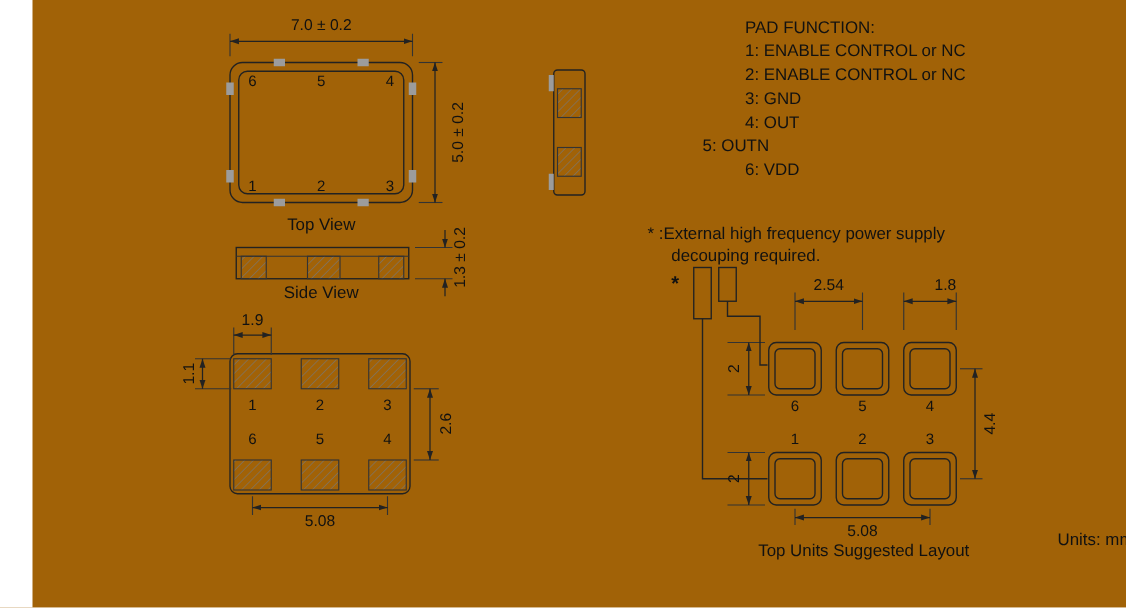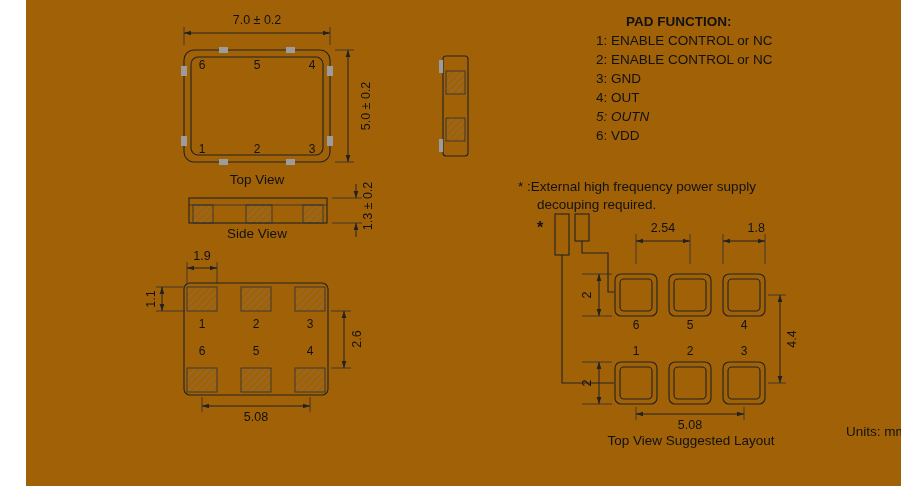--- a/index.html
+++ b/index.html
@@ -181,41 +181,41 @@
   <div class="txt vt dimtxt" style="left:125px; top:299px;">1.1</div>
   <div class="txt vt dimtxt" style="left:331px; top:339px;">2.6</div>
   <div class="txt pin" style="left:163px; top:317px;">1</div>
   <div class="txt pin" style="left:217px; top:317px;">2</div>
   <div class="txt pin" style="left:271px; top:317px;">3</div>
   <div class="txt pin" style="left:163px; top:344px;">6</div>
   <div class="txt pin" style="left:217px; top:344px;">5</div>
   <div class="txt pin" style="left:271px; top:344px;">4</div>
   <div class="txt hc dimtxt" style="left:195px; top:410px; width:70px;">5.08</div>
 
-  <div class="txt list" style="left:600px; top:14px;font-weight:bold;">PAD FUNCTION:</div>
+  <div class="txt list" style="left:570px; top:14px;">PAD FUNCTION:</div>
   <div class="txt list" style="left:570px; top:33px;">1: ENABLE CONTROL or NC</div>
   <div class="txt list" style="left:570px; top:52px;">2: ENABLE CONTROL or NC</div>
   <div class="txt list" style="left:570px; top:71px;">3: GND</div>
   <div class="txt list" style="left:570px; top:90px;">4: OUT</div>
-  <div class="txt list" style="left:570px; top:109px;font-style:italic;">5: OUTN</div>
+  <div class="txt list" style="left:536px; top:109px;">5: OUTN</div>
   <div class="txt list" style="left:570px; top:128px;">6: VDD</div>
 
   <div class="txt list" style="left:511px; top:197px;">decouping required.</div>
   <div class="txt list" style="left:492px; top:179px;">* :External high frequency power supply</div>
 
   <div class="txt star" style="left:511px; top:219px;">*</div>
   <div class="txt hc dimtxt" style="left:610px; top:221px; width:54px;">2.54</div>
   <div class="txt hc dimtxt" style="left:697px; top:221px; width:42px;text-align:right;">1.8</div>
   <div class="txt vt dimtxt" style="left:561px; top:295px;">2</div>
   <div class="txt vt dimtxt" style="left:561px; top:383px;">2</div>
   <div class="txt vt dimtxt" style="left:766px; top:339px;">4.4</div>
   <div class="txt pin" style="left:597px; top:318px;">6</div>
   <div class="txt pin" style="left:651px; top:318px;">5</div>
   <div class="txt pin" style="left:705px; top:318px;">4</div>
   <div class="txt pin" style="left:597px; top:344px;">1</div>
   <div class="txt pin" style="left:651px; top:344px;">2</div>
   <div class="txt pin" style="left:705px; top:344px;">3</div>
   <div class="txt hc dimtxt" style="left:630px; top:418px; width:68px;">5.08</div>
-  <div class="txt hc lbl" style="left:555px; top:433px; width:220px;">Top View Suggested Layout</div>
+  <div class="txt hc lbl" style="left:555px; top:433px; width:220px;">Top Units Suggested Layout</div>
 
   <div class="txt lbl" style="left:820px; top:424px;">Units: mm</div>
 
 </div>
 
 </body></html>

